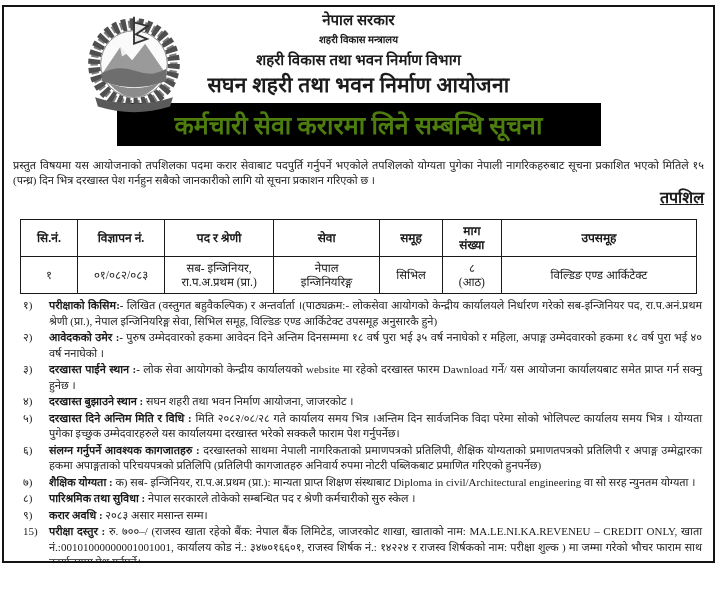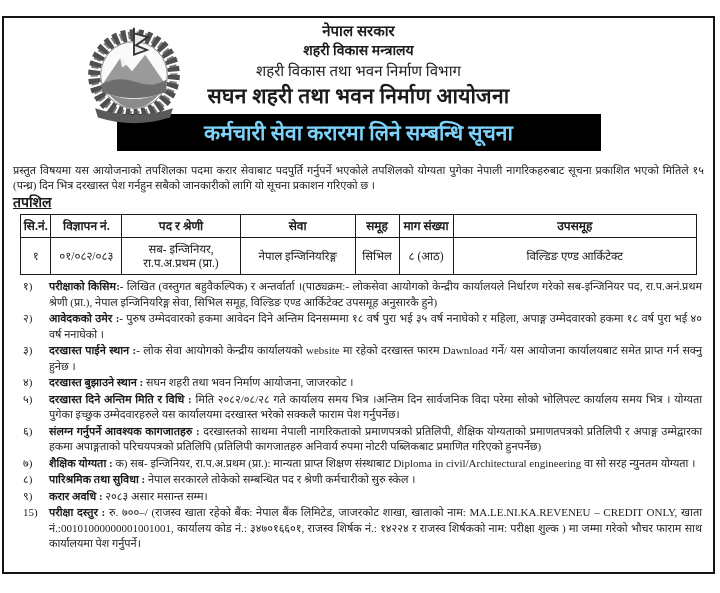--- a/index.html
+++ b/index.html
@@ -2,48 +2,48 @@
 <html><head>
 <meta charset="utf-8">
 <style>
   html,body{margin:0;padding:0;}
   body{
     width:720px;height:593px;position:relative;background:#ffffff;
     font-family:"Liberation Serif","DejaVu Serif",serif;
     color:#1b1b1b;overflow:hidden;
   }
   .sheet{
-    position:absolute;left:2px;top:16px;width:713px;height:558px;
+    position:absolute;left:2px;top:5px;width:713px;height:558px;
     border:2px solid #141414;box-sizing:border-box;
     padding:3px 9px 2px 9px;overflow:hidden;background:#fff;
   }
   
   .hdr{text-align:center;position:relative;}
   .emblem{position:absolute;left:62px;top:4px;width:118px;height:100px;}
   .h-gov{font-size:15px;font-weight:bold;line-height:20px;}
-  .h-min{font-size:14px;font-weight:bold;line-height:20px;}
-  .h-dep{font-size:15px;font-weight:normal;line-height:21px;}
+  .h-min{font-size:10px;font-weight:bold;line-height:20px;}
+  .h-dep{font-size:15px;font-weight:bold;line-height:21px;}
   .h-prj{font-size:21px;font-weight:bold;line-height:28px;letter-spacing:.3px;}
   .h-loc{font-size:12px;font-weight:bold;line-height:15px;}
   
   .banner{
-    width:484px;margin:4px auto 3px auto;background:#000;color:#7dd3fc;
-    text-align:center;font-size:21px;font-weight:bold;
+    width:484px;margin:4px auto 3px auto;background:#000;color:#4d7c0f;
+    text-align:center;font-size:25px;font-weight:bold;
     padding:4px 0 5px 0;
   }
   .pubdate{text-align:center;font-size:12.5px;font-weight:bold;line-height:17px;}
   
   .intro{font-size:11px;line-height:15px;text-align:justify;margin-top:12px;}
-  .tapasil{text-align:left;font-size:14px;font-weight:bold;
-    text-decoration:underline;line-height:17px;margin:1px 0 3px 0;}
+  .tapasil{text-align:right;font-size:16px;font-weight:bold;
+    text-decoration:underline;line-height:17px;margin:1px 0 13px 0;}
   
   table.tbl{width:677px;margin:0 auto;border-collapse:collapse;}
   table.tbl th,table.tbl td{
     border:1.5px solid #1a1a1a;text-align:center;vertical-align:middle;
-    font-size:11.5px;padding:4px 2px;line-height:14px;
+    font-size:11.5px;padding:4px 16px;line-height:14px;
   }
   table.tbl th{font-weight:bold;font-size:12px;}
   
   .list{margin-top:4px;}
   .li{display:flex;align-items:flex-start;margin-bottom:1px;}
   .li .num{flex:0 0 26px;text-align:left;padding-left:10px;font-size:11px;line-height:15.5px;}
   .li .txt{flex:1;font-size:11px;line-height:15.5px;text-align:justify;padding-right:2px;}
   .li .txt b{font-weight:bold;}
 </style>
 </head>

